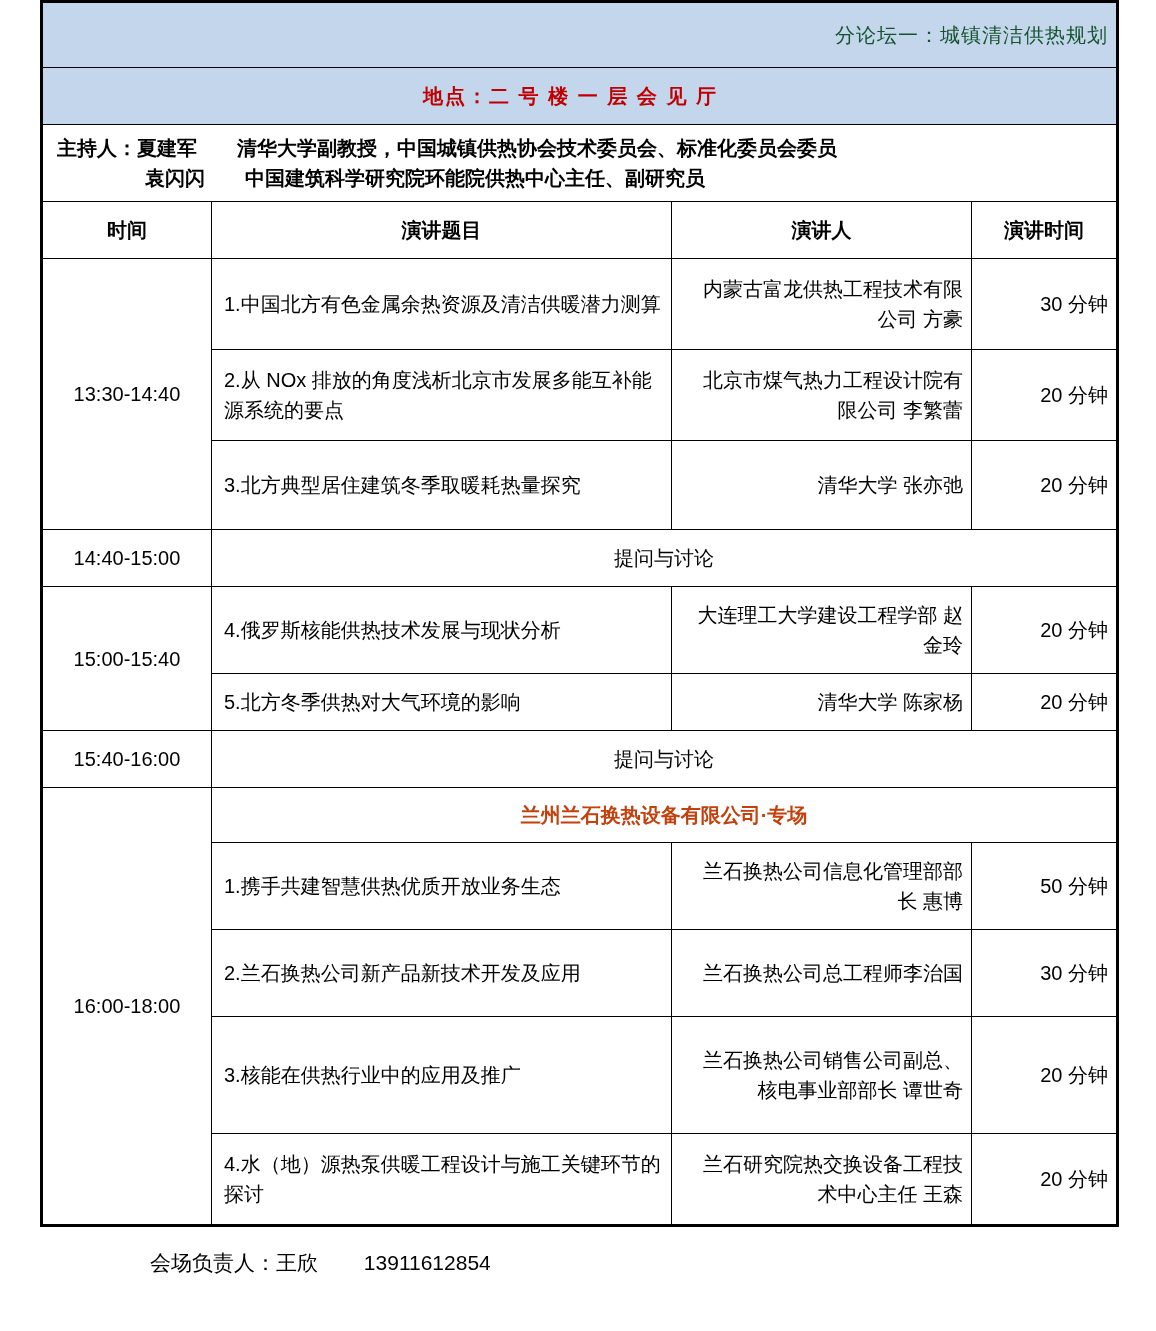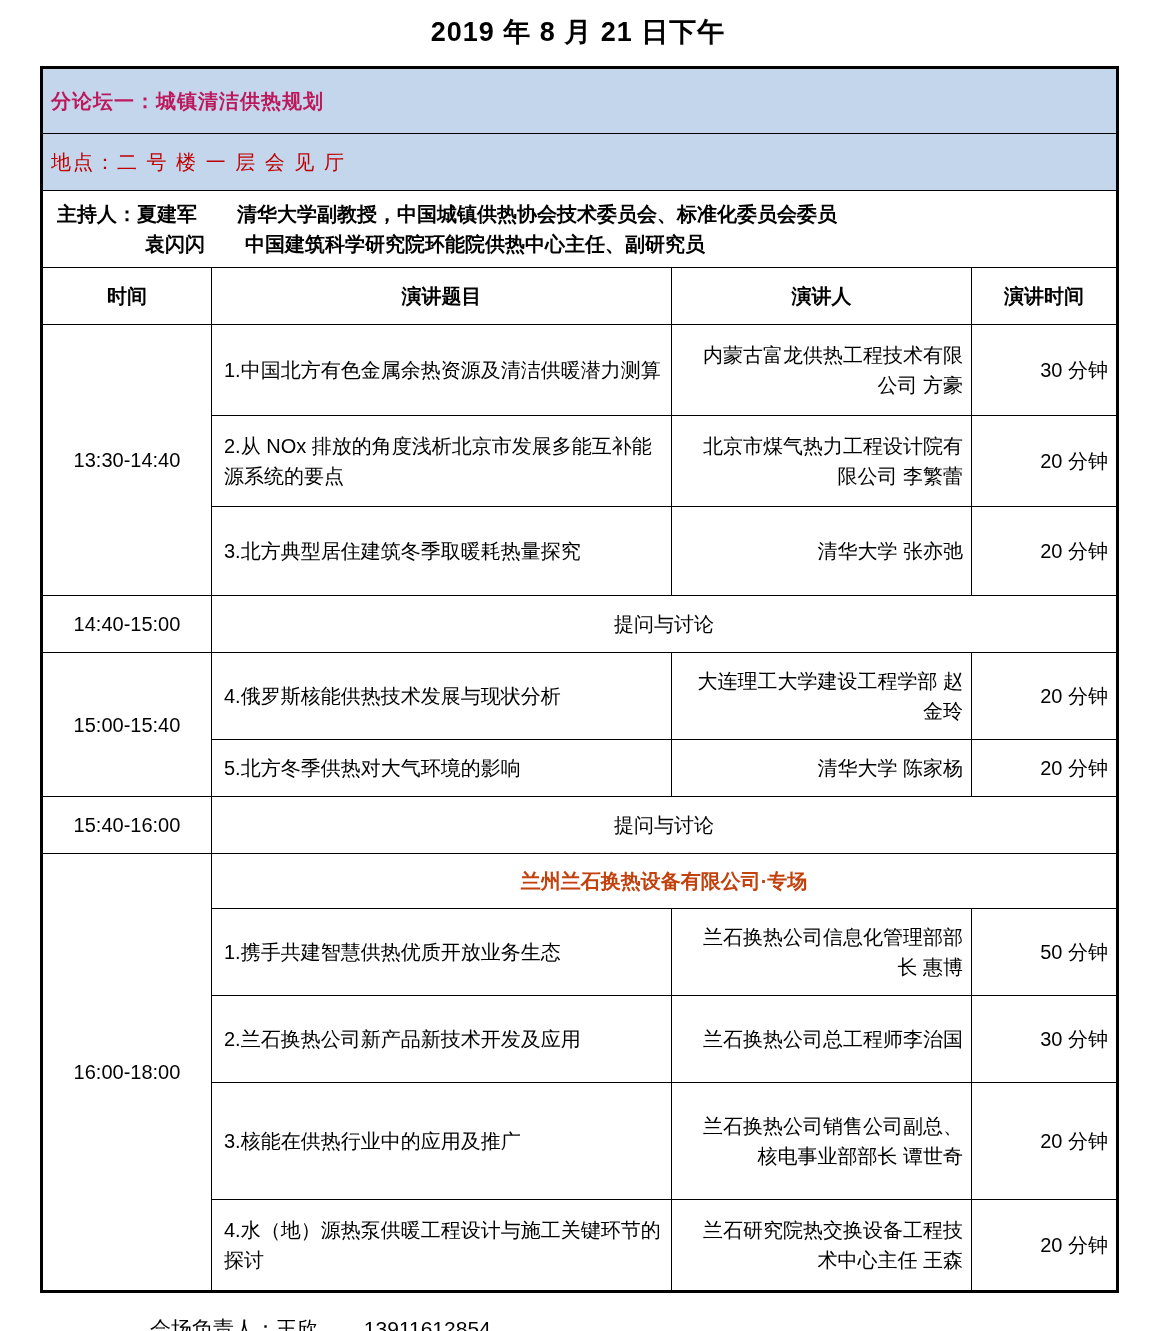--- a/index.html
+++ b/index.html
@@ -37,32 +37,32 @@
   table.agenda td {
     border: 1px solid #000;
     padding: 6px 8px;
     font-size: 20px;
     vertical-align: middle;
     line-height: 1.5;
   }
   
   .forum-banner {
     background: #c3d6ec;
-    text-align: left;
+    text-align: right;
     font-size: 25px;
-    font-weight: bold;
-    color: #be185d;
+    font-weight: normal;
+    color: #14532d;
     height: 52px;
     letter-spacing: 1px;
   }
   .venue-row {
     background: #c3d6ec;
-    text-align: left;
+    text-align: center;
     font-size: 22px;
-    font-weight: normal;
+    font-weight: bold;
     color: #c00000;
     padding-right: 26px !important;
     letter-spacing: 2px;
     height: 44px;
   }
   .host-row {
     font-size: 20px;
     font-weight: bold;
     padding: 8px 14px !important;
     line-height: 1.6;
@@ -117,21 +117,20 @@
   }
   .footer .phone {
     padding-left: 40px;
   }
 </style>
 </head>
 <body>
 
 <div class="page">
 
-  <div class="doc-title">2019 年 8 月 21 日下午</div>
 
   <table class="agenda">
     <colgroup>
       <col style="width:170px">
       <col style="width:460px">
       <col style="width:300px">
       <col style="width:146px">
     </colgroup>
     <tbody>
       <tr>

